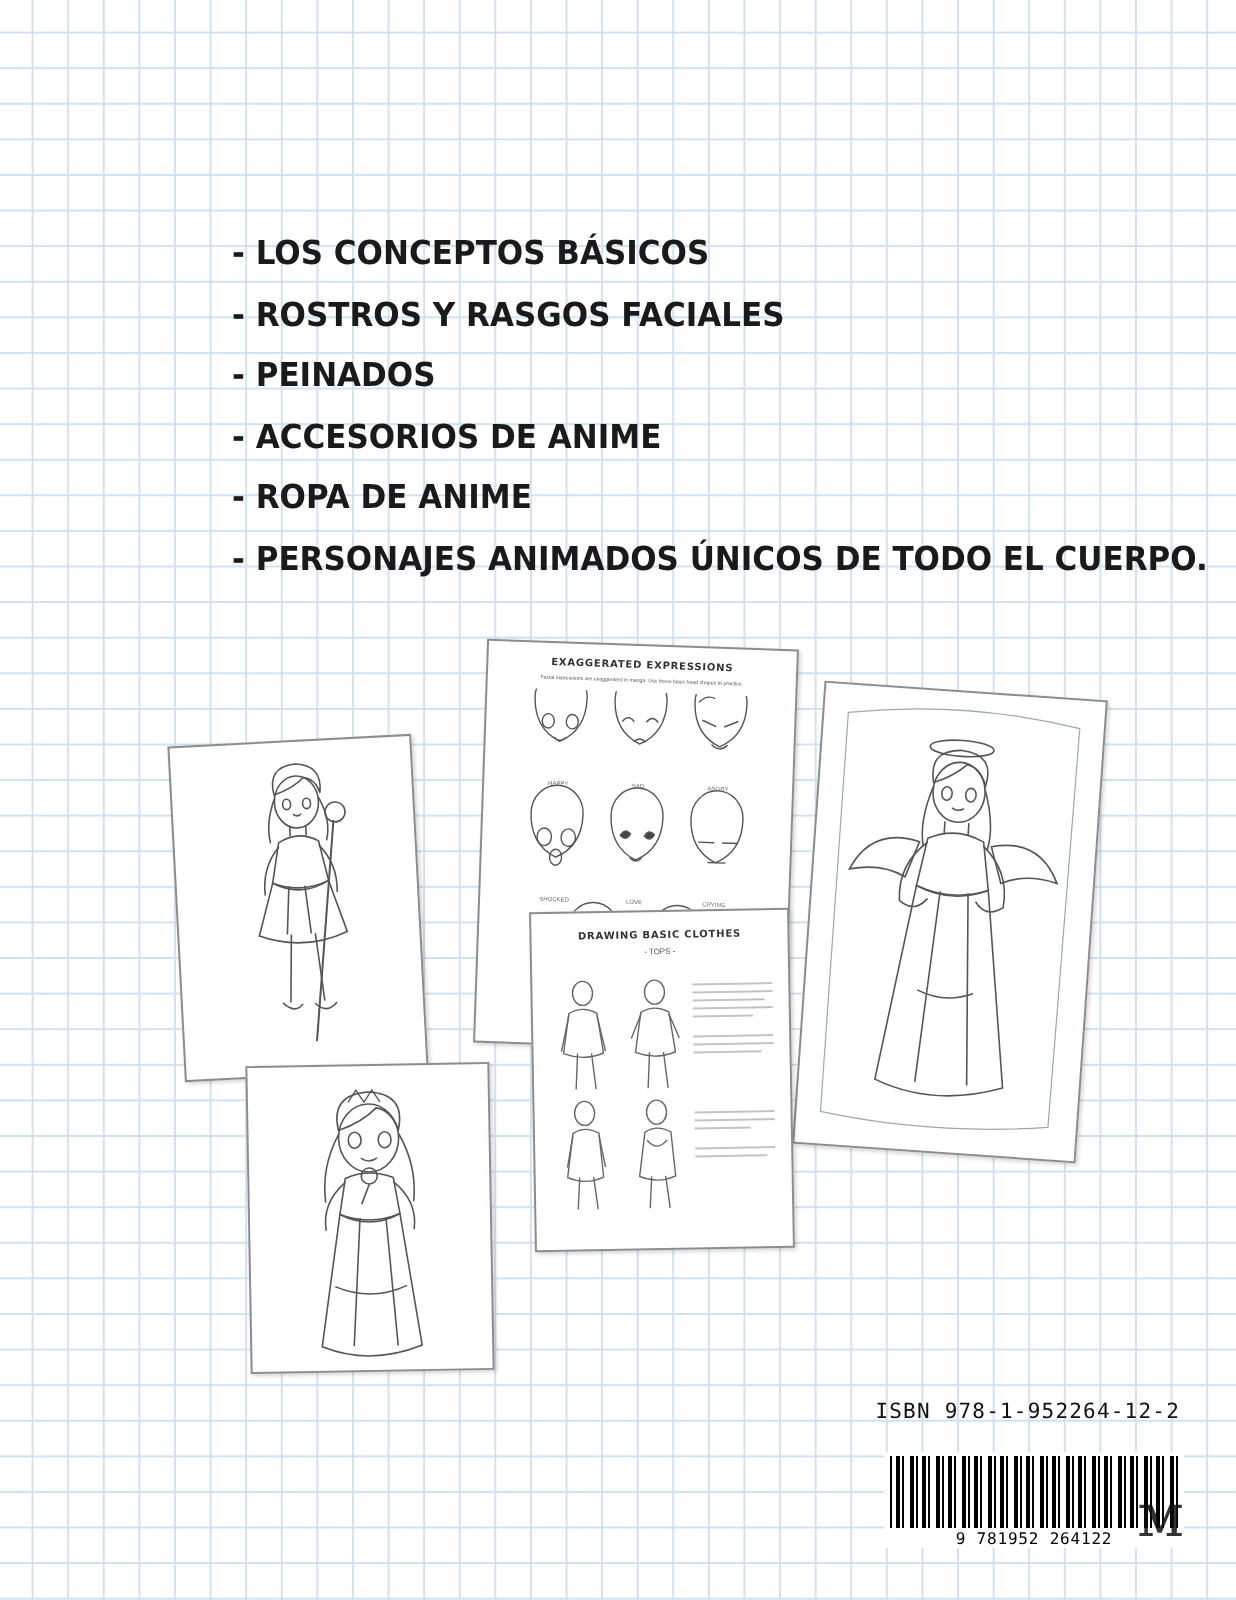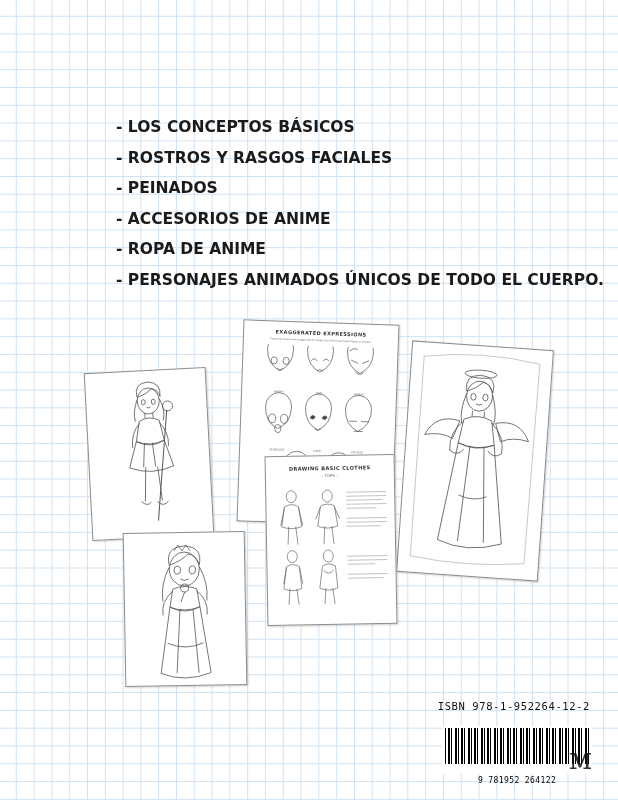--- a/index.html
+++ b/index.html
@@ -145,21 +145,21 @@
         #000 3px, #000 5px, #fff 5px, #fff 6px,
         #000 6px, #000 7px, #fff 7px, #fff 10px,
         #000 10px, #000 12px, #fff 12px, #fff 13px);
   }
   .barcode-num {
     font-family: "DejaVu Sans Mono", monospace;
     font-size: 8px;
     letter-spacing: 0.4px;
     color: #000;
     text-align: center;
-    margin-top: 12px;
+    margin-top: 1px;
   }
   .pub-mark {
     position: absolute;
     right: 26px;
     top: 742px;
     width: 34px;
     height: 38px;
     color: #111;
     font-family: "DejaVu Serif", serif;
     font-size: 30px;

